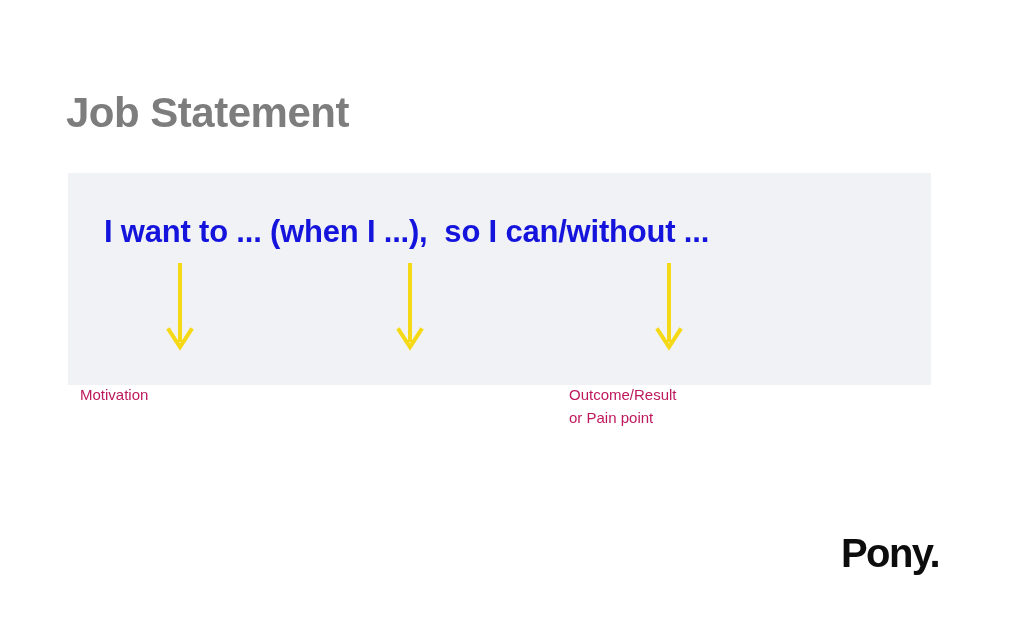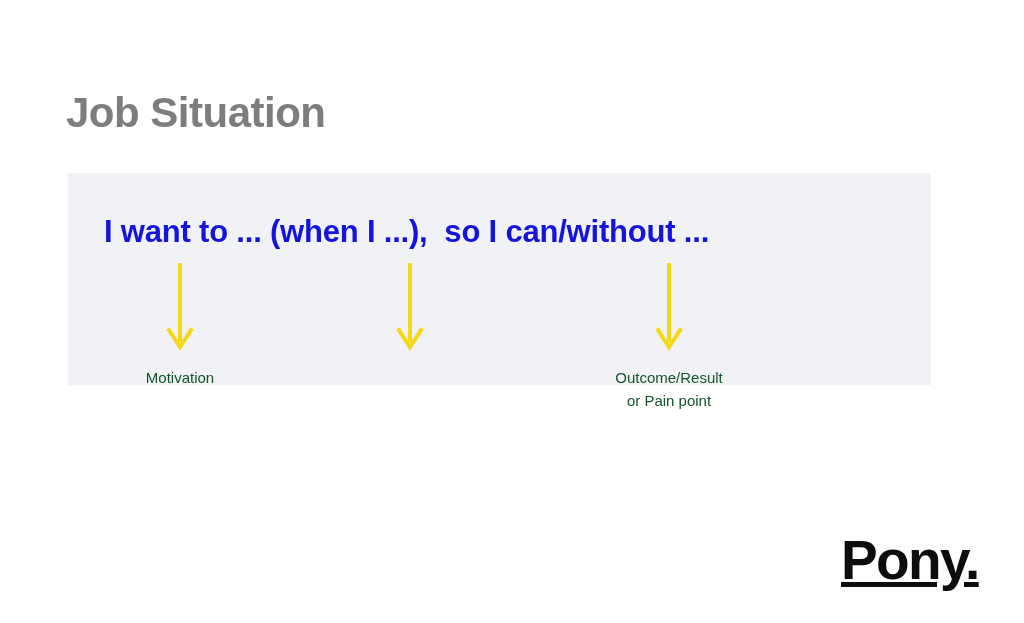--- a/index.html
+++ b/index.html
@@ -70,48 +70,47 @@
   #col-motivation  { left: 112px; }
   #col-situation   { left: 342px; }
   #col-outcome     { left: 601px; }
 
   .arrow {
     display: block;
     margin: 0 auto;
   }
 
   .col-label {
-    margin-top: 14px;
-    text-align: center;
+    margin-top: 31px;
+    text-align: left;
     font-size: 15px;
-    color: #14532d;
+    color: #be185d;
     line-height: 1.55;
     white-space: pre-line;
   }
 
   
   #logo {
     position: absolute;
     left: 841px;
     top: 533px;
-    font-size: 55px;
+    font-size: 40px;
     font-weight: bold;
     color: #0d0d0d;
     letter-spacing: -1.6px;
     line-height: 1;
     white-space: nowrap;
-    text-decoration: underline;
   }
 </style>
 </head>
 <body>
 
 <div id="slide">
 
-  <div id="page-title">Job Situation</div>
+  <div id="page-title">Job Statement</div>
 
   <div id="panel">
 
     <div id="formula">I want to ... (when I ...),  so I can/without ...</div>
 
     <div id="col-motivation" class="arrow-col">
       <svg class="arrow" width="30" height="90" viewBox="0 0 30 90">
         <line x1="15" y1="1" x2="15" y2="80" stroke="#f5d916" stroke-width="4"></line>
         <polyline points="4,68 15,85 26,68" fill="none" stroke="#f5d916" stroke-width="4" stroke-linecap="square"></polyline>
       </svg>

